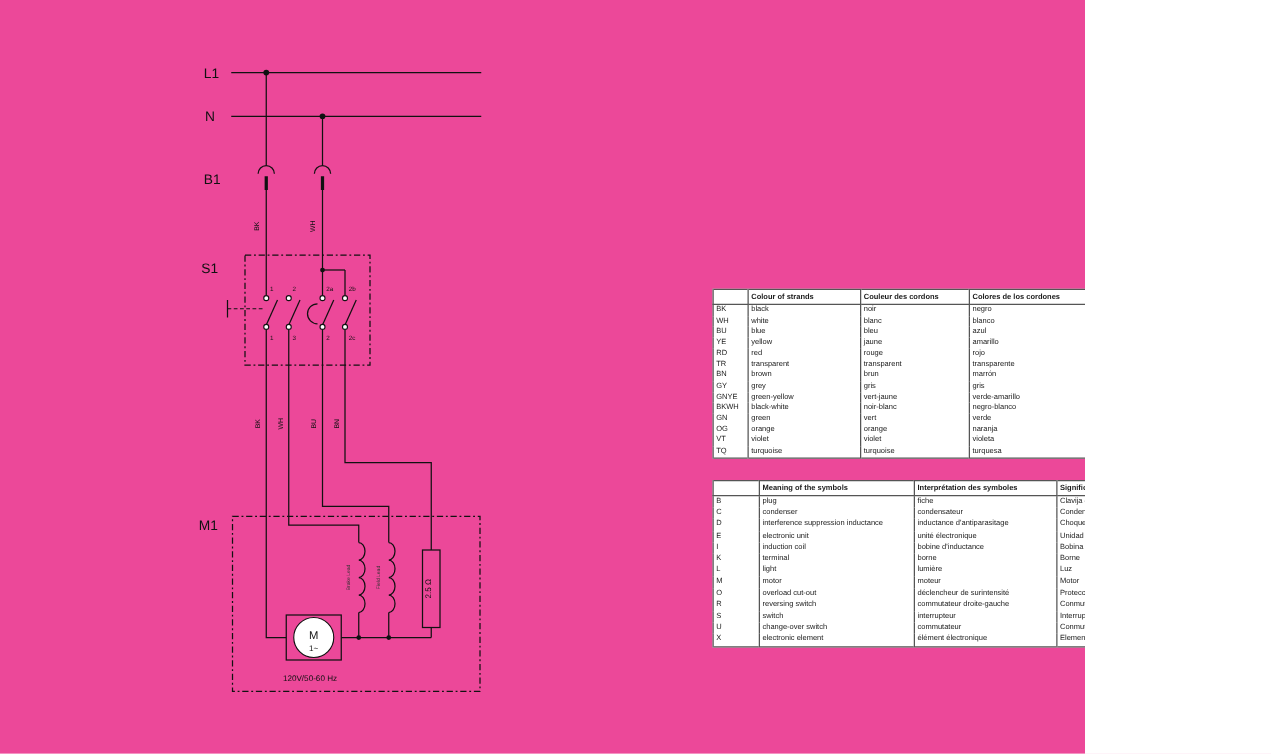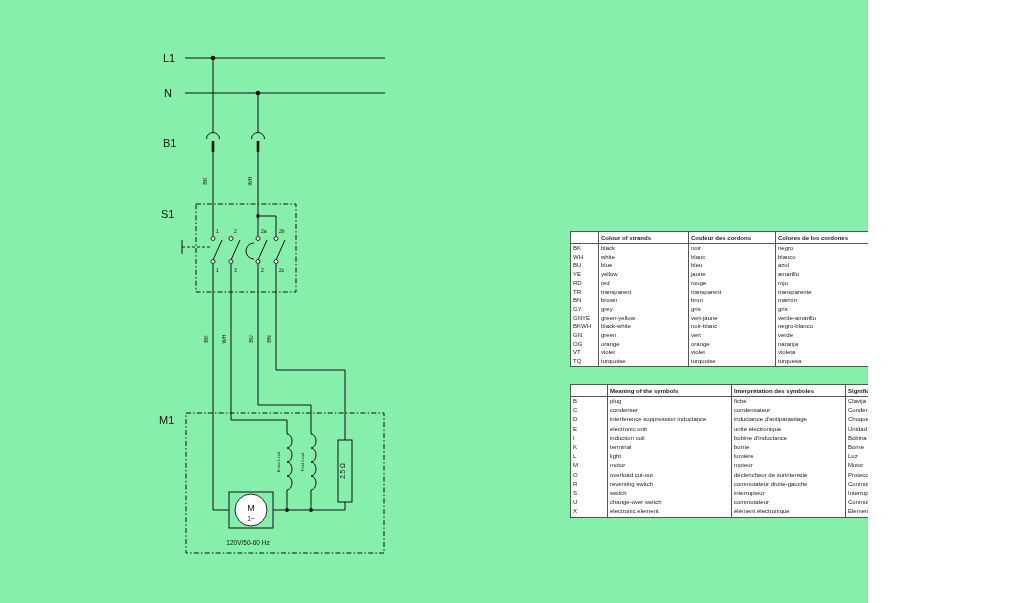--- a/index.html
+++ b/index.html
@@ -1,16 +1,16 @@
 <!DOCTYPE html>
 <html><head>
 <meta charset="utf-8">
 <style>
   html,body{margin:0;padding:0;background:#fff;}
-  .canvas{position:relative;width:868px;height:603px;background:#86efac;overflow:hidden;
+  .canvas{position:relative;width:868px;height:603px;background:#ec4899;overflow:hidden;
           font-family:"Liberation Sans",sans-serif;}
   .circuit{position:absolute;left:0;top:0;}
   svg .w{stroke:#111;stroke-width:1;fill:none;}
   svg .thick{stroke:#111;stroke-width:2.6;fill:none;}
   svg .dash{stroke:#111;stroke-width:1;fill:none;stroke-dasharray:5 2.2 1.5 2.2;}
   svg .dashlink{stroke:#111;stroke-width:0.9;fill:none;stroke-dasharray:3 2;}
   svg .dot{fill:#111;stroke:none;}
   svg .term{fill:#fff;stroke:#111;stroke-width:0.9;}
   svg .box{fill:none;stroke:#111;stroke-width:1;}
   svg text{fill:#111;font-family:"Liberation Sans",sans-serif;}

